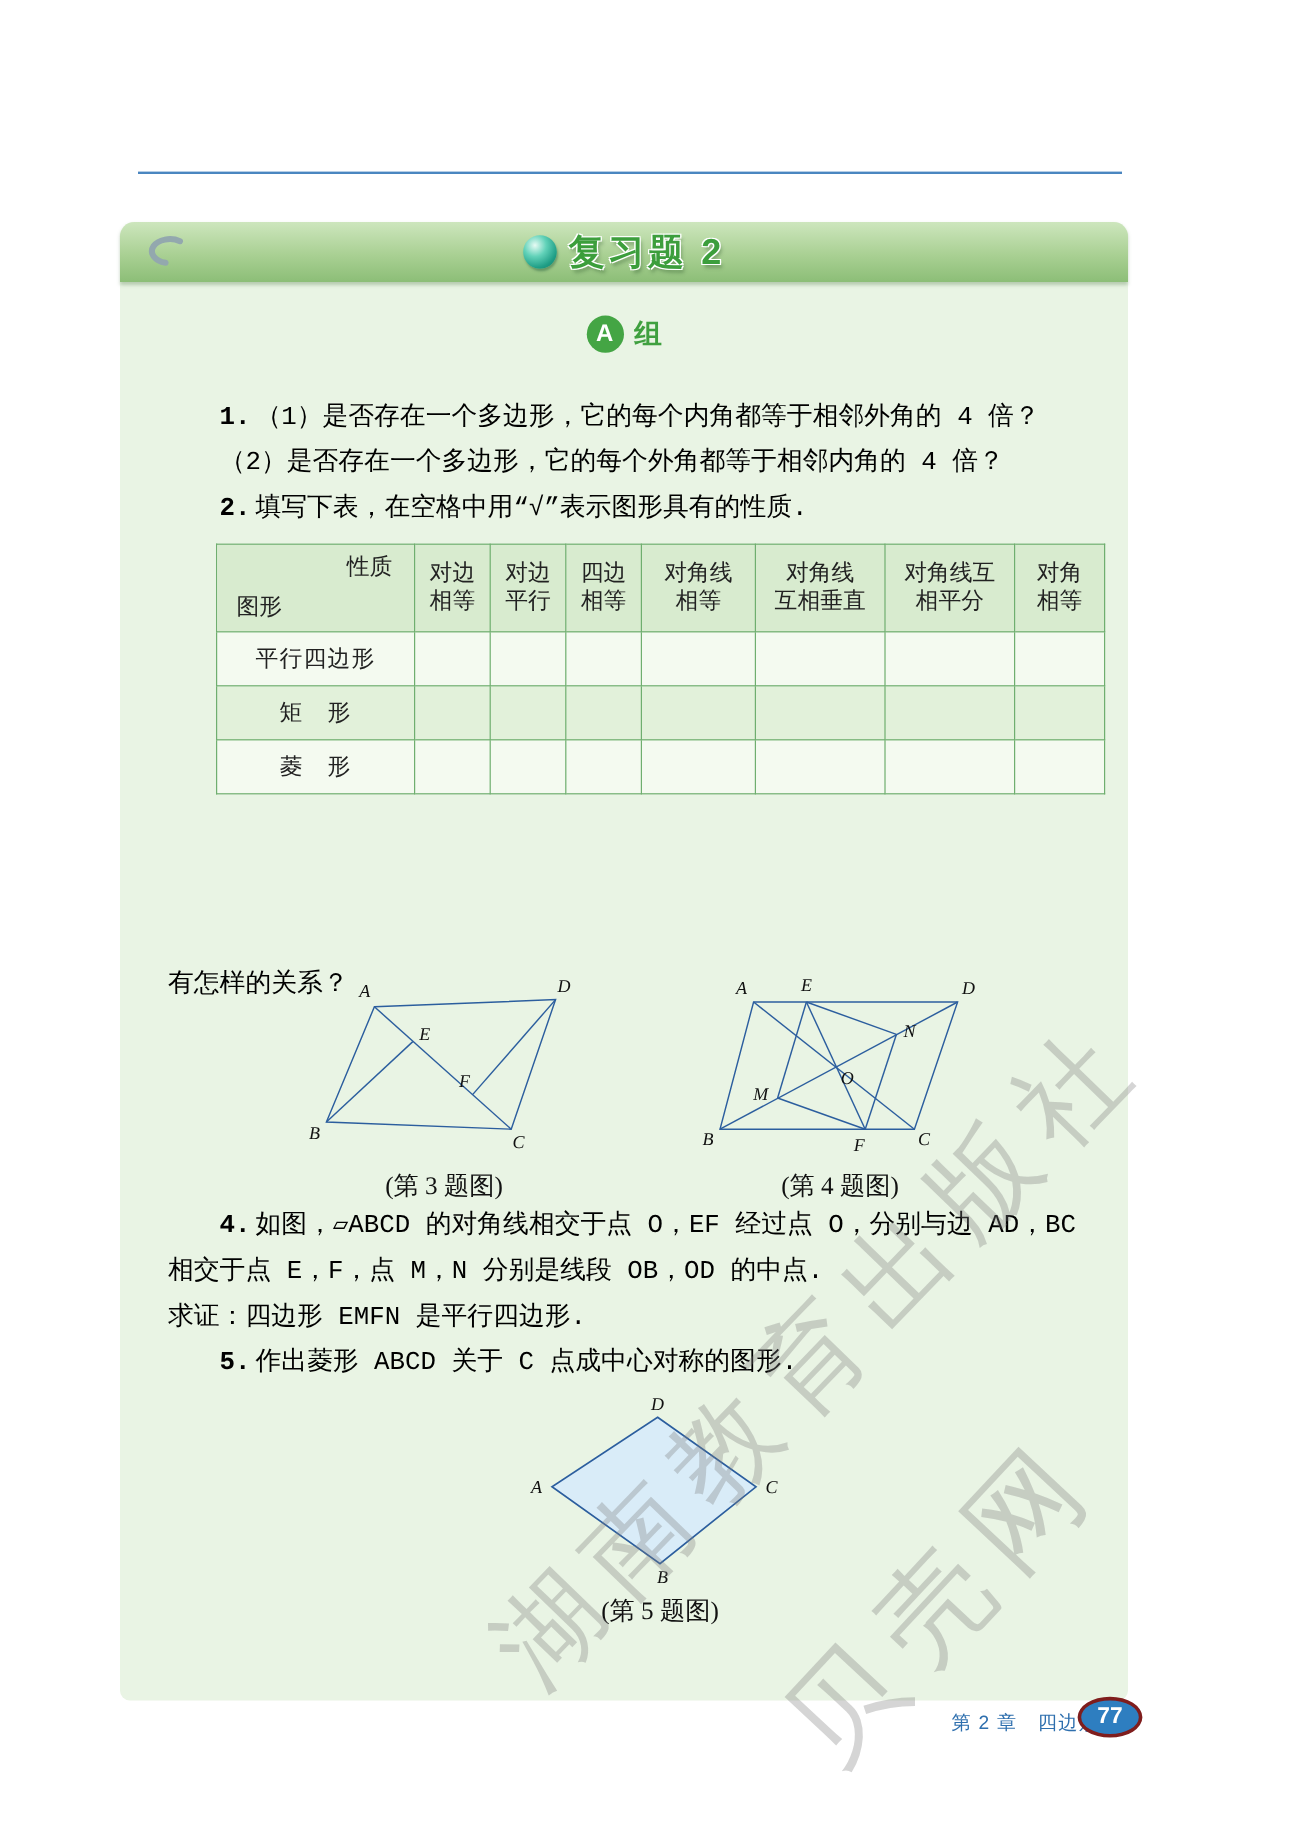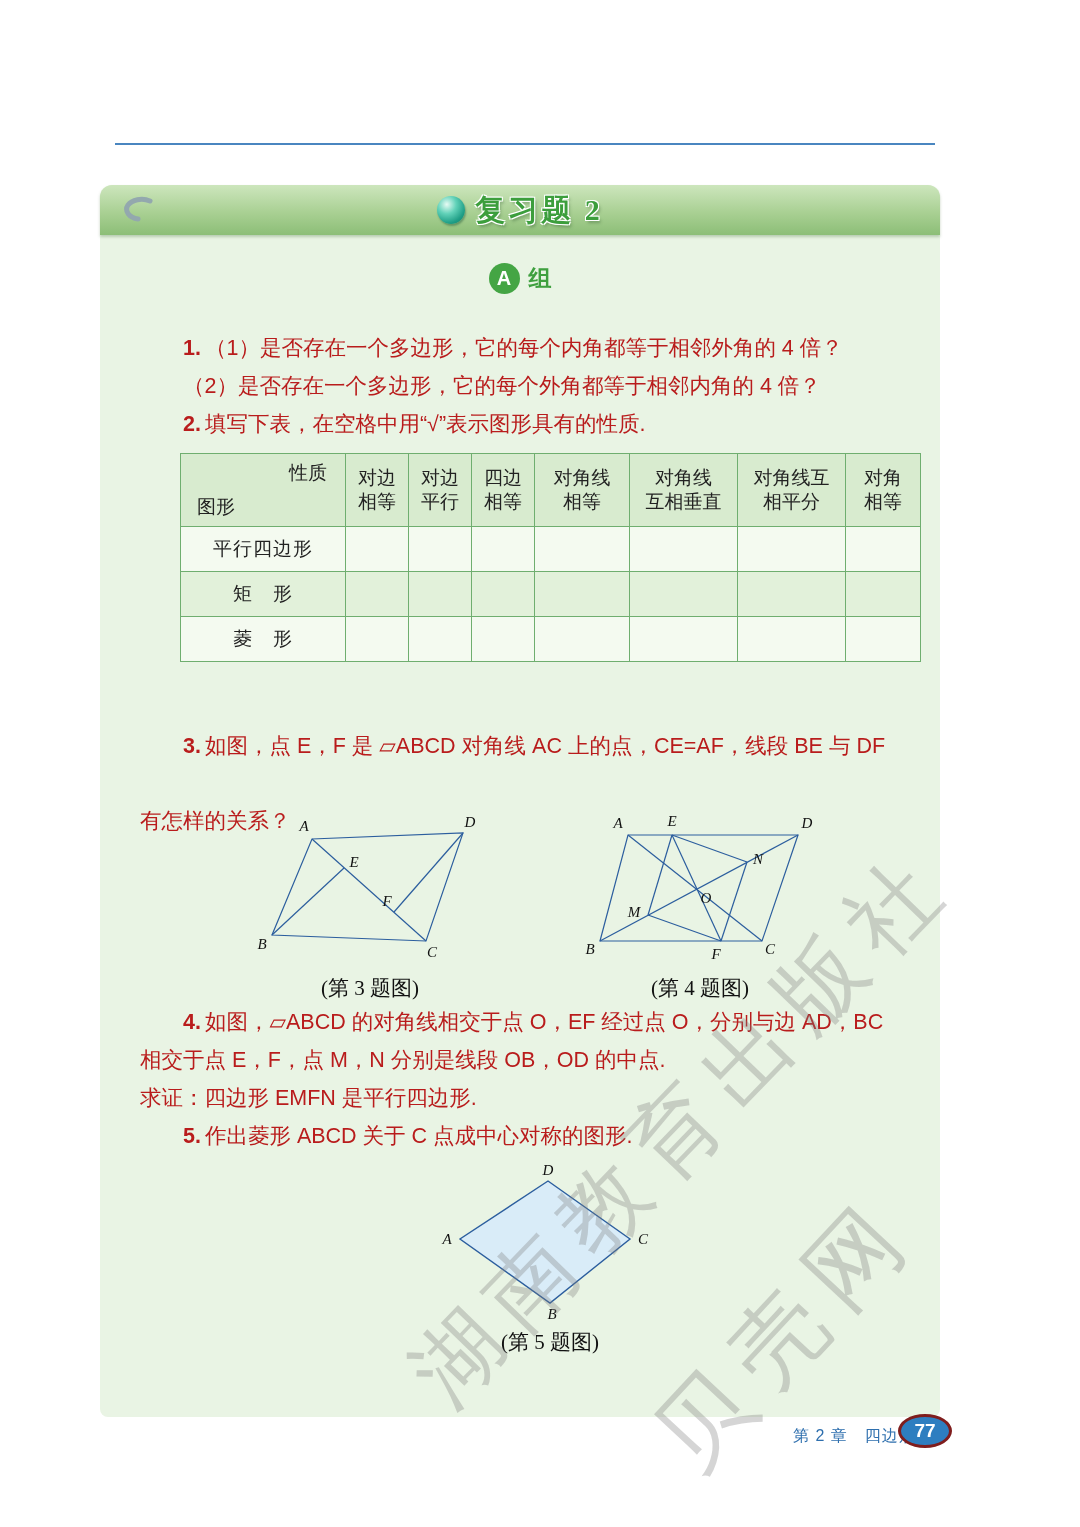--- a/index.html
+++ b/index.html
@@ -21,36 +21,36 @@
     display:flex; align-items:center; justify-content:center;
     box-shadow:0 2px 3px rgba(90,130,80,0.35);
   }
   .swirl { position:absolute; left:12px; top:9px; }
   .globe {
     display:inline-block; width:28px; height:28px; border-radius:50%;
     background:radial-gradient(circle at 35% 30%, #e7fbf4 0%, #62d2b9 35%, #1f9e86 70%, #137663 100%);
     margin-right:10px; box-shadow:1px 2px 2px rgba(0,60,40,0.35);
   }
   .title {
-    font-family:Liberation Serif, serif; font-weight:bold; font-size:30px;
+    font-family:Liberation Sans, sans-serif; font-weight:bold; font-size:30px;
     color:#3c9e3c; letter-spacing:3px;
     text-shadow:1px 1px 0 #fff, -1px -1px 0 #fff, 1px -1px 0 #fff, -1px 1px 0 #fff, 2px 3px 3px rgba(40,80,40,0.35);
   }
 
   .group { position:absolute; top:78px; left:0; width:100%; display:flex; align-items:center; justify-content:center; gap:9px; }
   .badge {
     display:inline-flex; width:31px; height:31px; border-radius:50%;
     background:#44a544; color:#fff; font-weight:bold; font-size:20px;
     align-items:center; justify-content:center; font-family:"Liberation Sans", sans-serif;
   }
   .group-label { color:#3fa03f; font-weight:bold; font-size:23px; }
 
   .para {
     position:absolute; left:40px; width:765px; font-size:21.5px; line-height:31px;
-    color:#b91c1c; font-family:Liberation Sans, sans-serif;
+    color:#000000; font-family:Liberation Mono, monospace;
   }
   .indent { text-indent:2em; }
   .pnum { font-weight:bold; margin-right:4px; }
 
   .ptable {
     position:absolute; left:80px; top:268px; width:740px;
     border-collapse:collapse; table-layout:fixed;
   }
   .ptable td { border:1px solid #6fae6f; text-align:center; vertical-align:middle; font-size:19px; color:#222; }
   .thead td { height:58px; background:#d8ebcf; white-space:pre-line; line-height:24px; }
@@ -176,21 +176,20 @@
             <td></td>
             <td></td>
             <td></td>
             <td></td>
             <td></td>
             <td></td>
       </tr>
     </tbody>
       </table>
 
-    <p class="para indent" style="top:546px;"><b class="pnum">3.</b><span>如图，点 E，F 是 ▱ABCD 对角线 AC 上的点，CE=AF，线段 BE 与 DF</span></p>
     <p class="para" style="top:584px;margin-top:37px;"><span>有怎样的关系？</span></p>
 
     <div class="figure" style="left:150px; top:628px;">
       <svg width="240" height="158" viewBox="0 0 240 158">
         <g class="fig-line">
           <polygon points="62,26 213,20 176,128 22,122"></polygon>
           <line x1="62" y1="26" x2="176" y2="128"></line>
           <line x1="22" y1="122" x2="94" y2="55"></line>
           <line x1="213" y1="20" x2="144" y2="99"></line>
         </g>

